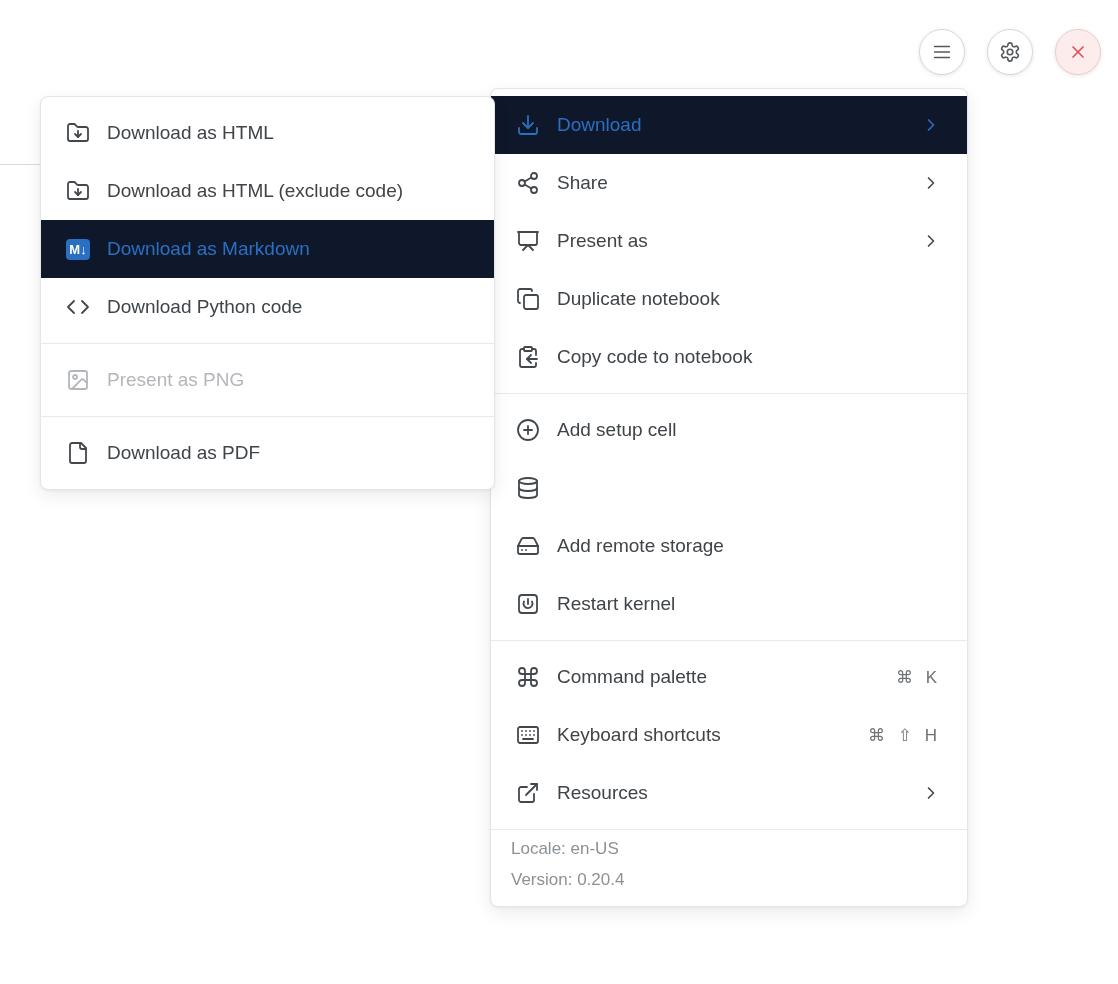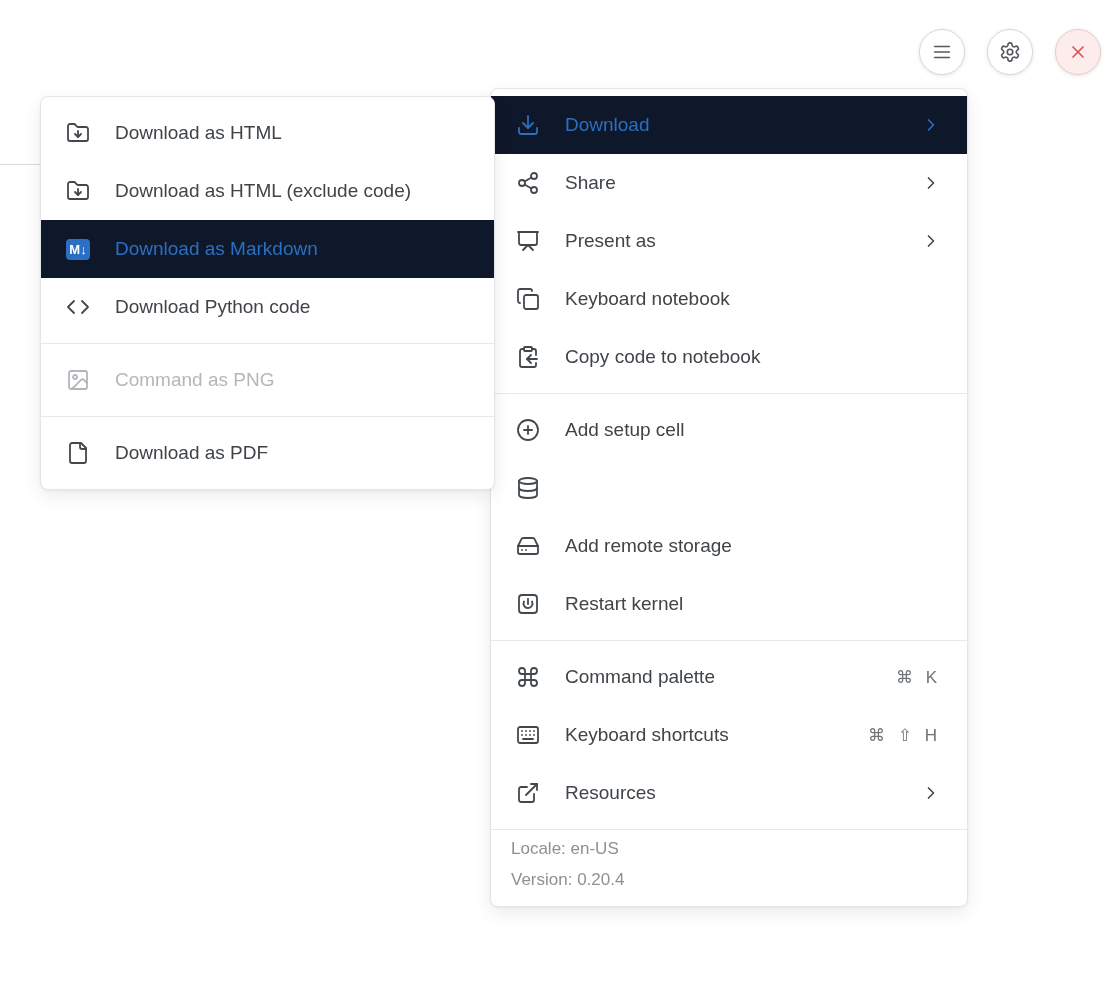--- a/index.html
+++ b/index.html
@@ -42,21 +42,21 @@
   }
   .main-menu { left: 490px; top: 88px; width: 478px; z-index: 10; }
   .sub-menu  { left: 40px;  top: 96px; width: 455px; z-index: 20; }
 
   .section { padding: 7px 0; }
   .section + .section { border-top: 1px solid #e7e9eb; }
 
   .row {
     display: flex; align-items: center;
     height: 58px; padding: 0 26px 0 25px;
-    font-size: 19px; cursor: pointer; white-space: nowrap; gap: 8px;
+    font-size: 19px; cursor: pointer; white-space: nowrap;
   }
   .row .icon {
     width: 24px; height: 24px; margin-right: 17px; flex: none;
     color: #43484d;
     display: flex; align-items: center; justify-content: center;
   }
   .row .label { flex: 1; overflow: hidden; }
   .row .chevron { color: #43484d; display: flex; margin-left: 12px; }
   .row.active { background: #0f172a; color: #2b6fc2; }
   .row.active .icon, .row.active .chevron { color: #2b6fc2; }
@@ -164,21 +164,21 @@
       </span>
     </div>
 
     <div class="row">
       <span class="icon">
         <svg width="24" height="24" viewBox="0 0 24 24" fill="none" stroke="currentColor" stroke-width="1.8" stroke-linecap="round" stroke-linejoin="round">
             <rect width="14" height="14" x="8" y="8" rx="2"></rect>
             <path d="M4 16c-1.1 0-2-.9-2-2V4c0-1.1.9-2 2-2h10c1.1 0 2 .9 2 2"></path>
           </svg>
       </span>
-      <span class="label">Keyboard notebook</span>
+      <span class="label">Duplicate notebook</span>
     </div>
 
     <div class="row">
       <span class="icon">
         <svg width="24" height="24" viewBox="0 0 24 24" fill="none" stroke="currentColor" stroke-width="1.8" stroke-linecap="round" stroke-linejoin="round">
             <rect width="8" height="4" x="8" y="2" rx="1"></rect>
             <path d="M8 4H6a2 2 0 0 0-2 2v14a2 2 0 0 0 2 2h12a2 2 0 0 0 2-2v-2"></path>
             <path d="M16 4h2a2 2 0 0 1 2 2v4"></path>
             <path d="M21 14H11"></path>
             <path d="m15 10-4 4 4 4"></path>
@@ -332,21 +332,21 @@
 
   <div class="section">
     <div class="row disabled">
       <span class="icon">
         <svg width="24" height="24" viewBox="0 0 24 24" fill="none" stroke="currentColor" stroke-width="1.8" stroke-linecap="round" stroke-linejoin="round">
             <rect width="18" height="18" x="3" y="3" rx="2"></rect>
             <circle cx="9" cy="9" r="2"></circle>
             <path d="m21 15-3.086-3.086a2 2 0 0 0-2.828 0L6 21"></path>
           </svg>
       </span>
-      <span class="label">Command as PNG</span>
+      <span class="label">Present as PNG</span>
     </div>
   </div>
 
   <div class="section">
     <div class="row">
       <span class="icon">
         <svg width="24" height="24" viewBox="0 0 24 24" fill="none" stroke="currentColor" stroke-width="1.8" stroke-linecap="round" stroke-linejoin="round">
             <path d="M15 2H6a2 2 0 0 0-2 2v16a2 2 0 0 0 2 2h12a2 2 0 0 0 2-2V7Z"></path>
             <path d="M14 2v4a2 2 0 0 0 2 2h4"></path>
           </svg>

